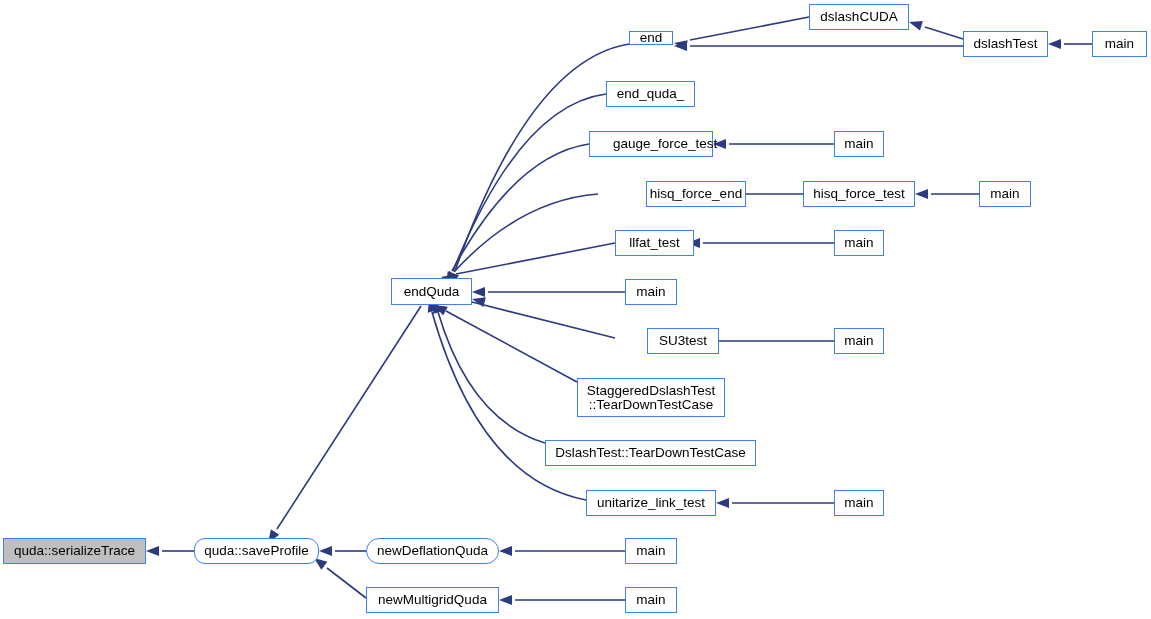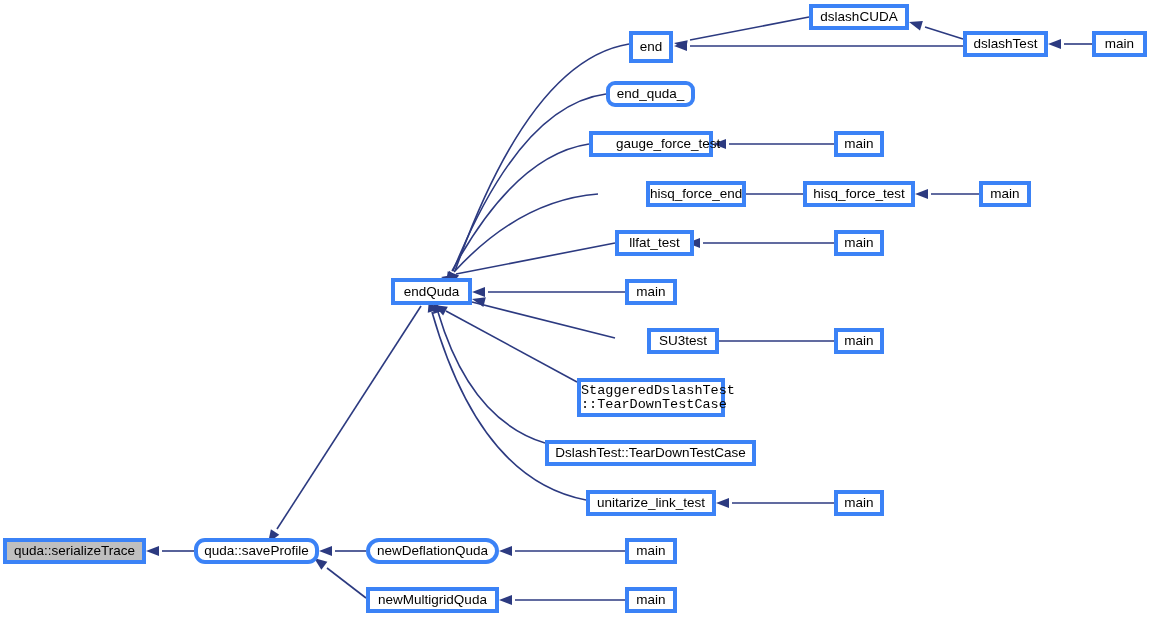--- a/index.html
+++ b/index.html
@@ -18,21 +18,21 @@
   #graph-svg {
     position: absolute;
     top: 0;
     left: 0;
     width: 1151px;
     height: 619px;
   }
   .node-box {
     position: absolute;
     box-sizing: border-box;
-    border: 4px solid #3b82f6;
+    border: 1px solid #3b82f6;
     background: #ffffff;
     color: #000000;
     font-size: 13.5px;
     line-height: 14px;
     display: flex;
     align-items: center;
     text-align: center;
     white-space: pre;
     letter-spacing: 0px;
   }
@@ -104,34 +104,34 @@
       <polygon points="0,0 13,-5 13,5" fill="#2c3a80" transform="translate(716,503) rotate(0)"></polygon>
     </svg>
   <div id="node-layer">
       <div class="node-box highlight" style="left: 3px; top: 538px; width: 143px; height: 26px;"><span class="node-label">quda::serializeTrace</span></div>
       <div class="node-box" style="left: 194px; top: 538px; width: 125px; height: 26px; border-radius: 11px;"><span class="node-label">quda::saveProfile</span></div>
       <div class="node-box" style="left: 366px; top: 538px; width: 133px; height: 26px; border-radius: 13px;"><span class="node-label">newDeflationQuda</span></div>
       <div class="node-box" style="left: 625px; top: 538px; width: 52px; height: 26px;"><span class="node-label">main</span></div>
       <div class="node-box" style="left: 366px; top: 587px; width: 133px; height: 26px;"><span class="node-label">newMultigridQuda</span></div>
       <div class="node-box" style="left: 625px; top: 587px; width: 52px; height: 26px;"><span class="node-label">main</span></div>
       <div class="node-box" style="left: 391px; top: 278px; width: 81px; height: 27px;"><span class="node-label">endQuda</span></div>
-      <div class="node-box" style="left: 629px; top: 31px; width: 44px; height: 32px;"><span class="node-label">end</span></div>
+      <div class="node-box" style="left: 629px; top: 31px; width: 44px; height: 14px;"><span class="node-label">end</span></div>
       <div class="node-box" style="left: 809px; top: 4px; width: 100px; height: 26px;"><span class="node-label">dslashCUDA</span></div>
       <div class="node-box" style="left: 963px; top: 31px; width: 85px; height: 26px;"><span class="node-label">dslashTest</span></div>
       <div class="node-box" style="left: 1092px; top: 31px; width: 55px; height: 26px;"><span class="node-label">main</span></div>
-      <div class="node-box" style="left: 606px; top: 81px; width: 89px; height: 26px; border-radius: 9px;"><span class="node-label">end_quda_</span></div>
+      <div class="node-box" style="left: 606px; top: 81px; width: 89px; height: 26px;"><span class="node-label">end_quda_</span></div>
       <div class="node-box" style="left: 589px; top: 131px; width: 124px; height: 26px; padding-left: 23px;"><span class="node-label">gauge_force_test</span></div>
       <div class="node-box" style="left: 834px; top: 131px; width: 50px; height: 26px;"><span class="node-label">main</span></div>
       <div class="node-box" style="left: 598px; top: 181px; width: 100px; height: 26px; margin-left: 48px;"><span class="node-label">hisq_force_end</span></div>
       <div class="node-box" style="left: 803px; top: 181px; width: 112px; height: 26px;"><span class="node-label">hisq_force_test</span></div>
       <div class="node-box" style="left: 979px; top: 181px; width: 52px; height: 26px;"><span class="node-label">main</span></div>
       <div class="node-box" style="left: 615px; top: 230px; width: 79px; height: 26px;"><span class="node-label">llfat_test</span></div>
       <div class="node-box" style="left: 834px; top: 230px; width: 50px; height: 26px;"><span class="node-label">main</span></div>
       <div class="node-box" style="left: 625px; top: 279px; width: 52px; height: 26px;"><span class="node-label">main</span></div>
       <div class="node-box" style="left: 615px; top: 328px; width: 72px; height: 26px; margin-left: 32px;"><span class="node-label">SU3test</span></div>
       <div class="node-box" style="left: 834px; top: 328px; width: 50px; height: 26px;"><span class="node-label">main</span></div>
-      <div class="node-box" style="left: 577px; top: 378px; width: 148px; height: 39px; font-family: Liberation Mono, monospace;"><span class="node-label">StaggeredDslashTest
+      <div class="node-box" style="left: 577px; top: 378px; width: 148px; height: 39px;"><span class="node-label">StaggeredDslashTest
 ::TearDownTestCase</span></div>
       <div class="node-box" style="left: 545px; top: 440px; width: 211px; height: 26px;"><span class="node-label">DslashTest::TearDownTestCase</span></div>
       <div class="node-box" style="left: 586px; top: 490px; width: 130px; height: 26px;"><span class="node-label">unitarize_link_test</span></div>
       <div class="node-box" style="left: 834px; top: 490px; width: 50px; height: 26px;"><span class="node-label">main</span></div>
     </div>
 </div>
 
 </body></html>

